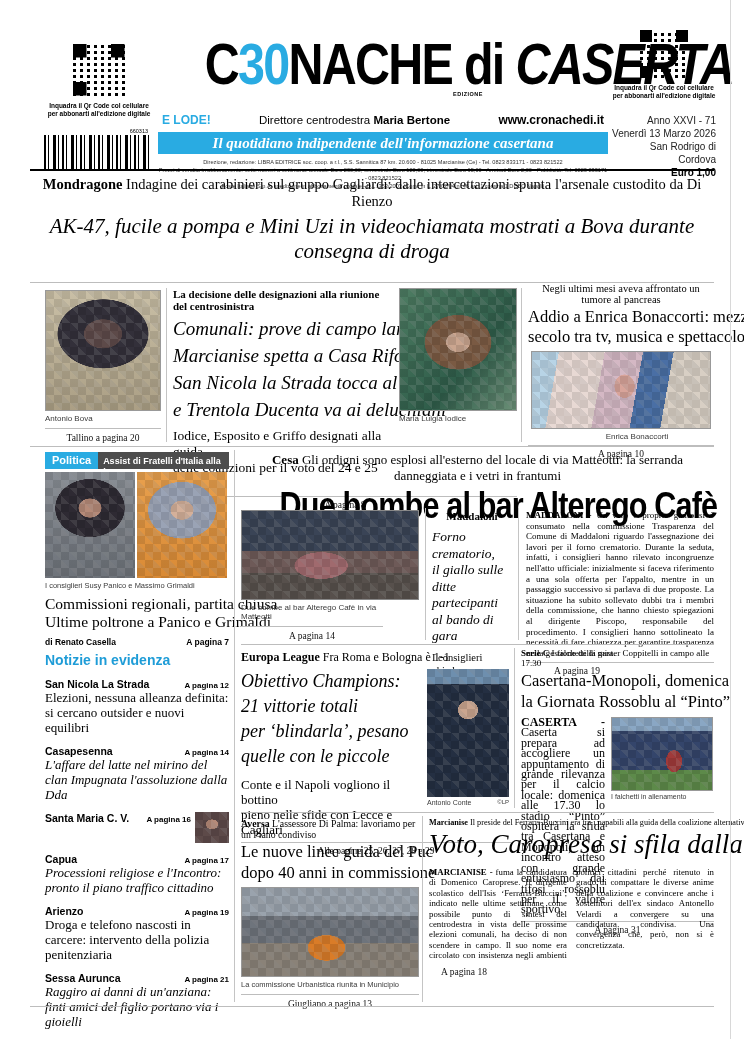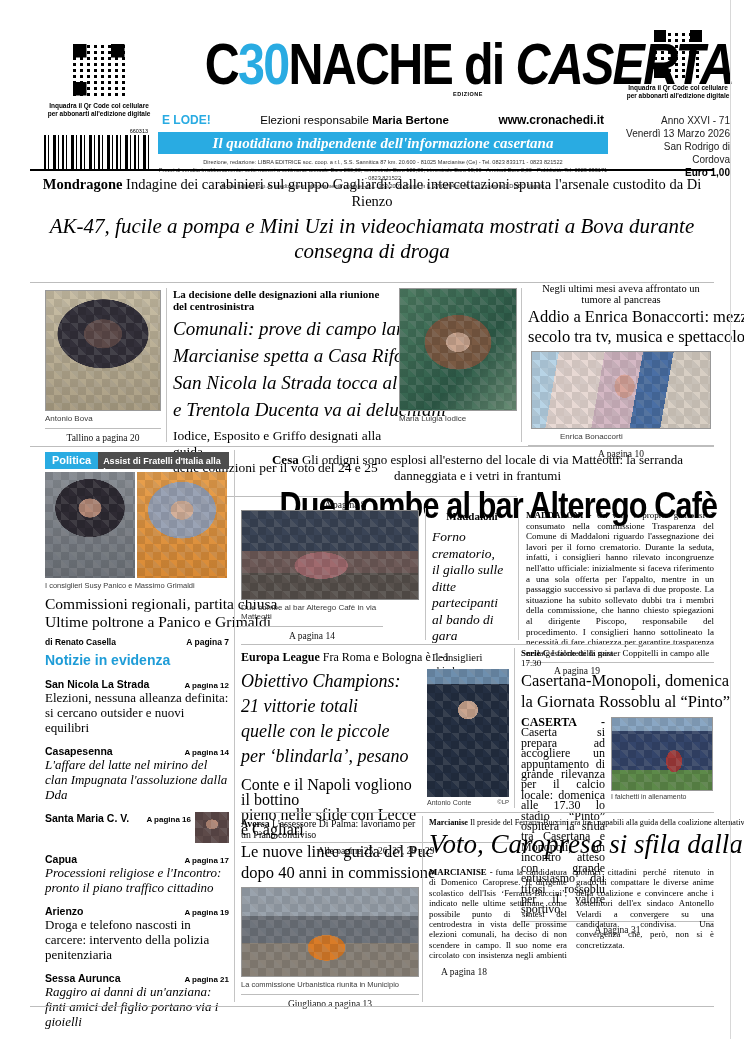--- a/index.html
+++ b/index.html
@@ -53,21 +53,21 @@
   <div class="abs" style="left:44px;top:30px;width:110px;">
     <div class="qr" style="width:52px;height:52px;margin:14px auto 6px;"></div>
     <div class="sans b ctr" style="font-size:6.5px;line-height:8px;">
       <div>Inquadra il Qr Code col cellulare</div>
       <div>per abbonarti all'edizione digitale</div>
     </div>
     <div class="sans ctr" style="font-size:5.5px;margin-top:10px;text-align:right;padding-right:6px;">660313</div>
     <div class="barcode" style="width:108px;height:34px;margin-top:1px;"></div>
   </div>
 
-  <div class="abs" style="left:626px;top:30px;width:104px;">
+  <div class="abs" style="left:612px;top:30px;width:104px;">
     <div class="qr" style="width:48px;height:48px;margin:0 auto 6px;"></div>
     <div class="sans b ctr" style="font-size:6.5px;line-height:8px;">
       <div>Inquadra il Qr Code col cellulare</div>
       <div>per abbonarti all'edizione digitale</div>
     </div>
     <div class="sans" style="font-size:10px;line-height:13px;text-align:right;margin-top:14px;color:#222;">
       <div>Anno XXVI - 71</div>
       <div>Venerdì 13 Marzo 2026</div>
       <div>San Rodrigo di Cordova</div>
       <div class="b" style="color:#000;">Euro 1,00</div>
@@ -75,21 +75,21 @@
   </div>
 
   <div class="abs" style="left:158px;top:36px;width:450px;">
     <div class="ctr nowrap" style="line-height:56px;">
       <span class="cond sans b" style="font-size:57px;letter-spacing:-2px;"><span>C</span><span style="color:#29abe2;">30</span><span>NACHE di </span><span class="it">CASERTA</span></span>
     </div>
     <div class="abs sans b" style="left:295px;top:55px;font-size:5.5px;letter-spacing:.5px;">EDIZIONE</div>
     <div style="display:flex;justify-content:space-between;align-items:baseline;margin-top:6px;padding:0 4px;">
       <span class="sans b" style="color:#29abe2;font-size:12px;">E LODE!</span>
       <span class="sans" style="font-size:11.5px;">
-        <span>Elezioni responsabile</span>
+        <span>Direttore centrodestra</span>
         <span class="b">Maria Bertone</span>
       </span>
       <span class="sans b" style="font-size:12px;">www.cronachedi.it</span>
     </div>
     <div class="ctr" style="background:#29abe2;color:#fff;margin-top:5px;padding:2px 0;">
       <span class="serif it b" style="font-size:15px;">Il quotidiano indipendente dell'informazione casertana</span>
     </div>
     <div class="ctr sans" style="font-size:5.6px;line-height:8px;color:#333;margin-top:4px;">
       <div>Direzione, redazione: LIBRA EDITRICE soc. coop. a r.l., S.S. Sannitica 87 km. 20.600 - 81025 Marcianise (Ce) - Tel. 0823 833171 - 0823 821522</div>
       <div>Prezzi di vendita in abbonamento: sette numeri a settimana: annuale Euro 230,00; semestrale Euro 120,00; trimestrale Euro 65,00 - Arretrati Euro 2,00 - Pubblicità: Tel. 0823 833171 - 0823 821522</div>
@@ -145,21 +145,21 @@
   <div class="vr" style="left:521px;top:288px;height:154px;"></div>
 
   <div class="abs ctr" style="left:528px;top:283px;width:186px;">
     <div class="kicker" style="font-size:10.5px;">Negli ultimi mesi aveva affrontato un tumore al pancreas</div>
     <div class="serif" style="font-size:16.5px;line-height:20px;margin-top:2px;">
       <div class="nowrap">Addio a Enrica Bonaccorti: mezzo</div>
       <div class="nowrap">secolo tra tv, musica e spettacolo</div>
     </div>
     <div class="photo" style="width:178px;height:76px;margin:4px auto 0;border:1px solid #999;
          background-image:radial-gradient(14% 38% at 52% 45%,#d8a49a 0 40%,rgba(0,0,0,0) 41%),linear-gradient(100deg,#b8d4e6 0 14%,#e8d9d4 14% 38%,#d4b8c4 38% 58%,#4a6fa5 58% 74%,#d8cfc4 74%);"></div>
-    <div class="capt" style="text-align:left;margin-top:3px;padding-left:32px;">Enrica Bonaccorti</div>
+    <div class="capt" style="text-align:center;margin-top:3px;padding-left:32px;">Enrica Bonaccorti</div>
     <div class="hr" style="position:static;margin-top:4px;"></div>
     <div class="pgref" style="margin-top:3px;">A pagina 10</div>
   </div>
 
   <div class="hr" style="left:30px;top:446px;width:684px;"></div>
 
   <div class="abs" style="left:45px;top:452px;width:184px;">
     <div style="display:flex;height:17px;">
       <div class="sans b" style="background:#29abe2;color:#fff;font-size:11px;padding:2px 7px 0;">Politica</div>
       <div class="sans b" style="background:#4d4d4d;color:#fff;font-size:9px;padding:4px 5px 0;flex:1;">Assist di Fratelli d'Italia alla Lega</div>
@@ -287,24 +287,24 @@
   <div class="abs" style="left:241px;top:650px;width:270px;">
     <div class="kicker" style="font-size:12px;">
       <span class="kp">Europa League</span>
       <span>Fra Roma e Bologna è 1-1</span>
     </div>
     <div style="display:flex;gap:8px;margin-top:4px;">
       <div style="width:178px;">
         <div class="serif it" style="font-size:18px;line-height:25px;">
           <div class="nowrap">Obiettivo Champions:</div>
           <div class="nowrap">21 vittorie totali</div>
+          <div class="nowrap">per ‘blindarla’, pesano</div>
           <div class="nowrap">quelle con le piccole</div>
-          <div class="nowrap">per ‘blindarla’, pesano</div>
-        </div>
-        <div class="serif" style="font-size:16px;line-height:15px;margin-top:8px;">
+        </div>
+        <div class="serif" style="font-size:13px;line-height:15px;margin-top:8px;">
           <div>Conte e il Napoli vogliono il bottino</div>
           <div>pieno nelle sfide con Lecce e Cagliari</div>
         </div>
       </div>
       <div style="width:82px;">
         <div class="photo" style="width:82px;height:128px;
              background-image:radial-gradient(40% 24% at 50% 32%,#caa58f 0 30%,rgba(0,0,0,0) 31%),linear-gradient(#6e8fae 0 12%,#242f42 12%);"></div>
         <div style="display:flex;justify-content:space-between;margin-top:2px;">
           <span class="capt" style="font-size:7px;">Antonio Conte</span>
           <span class="capt" style="font-size:6px;">©LP</span>

